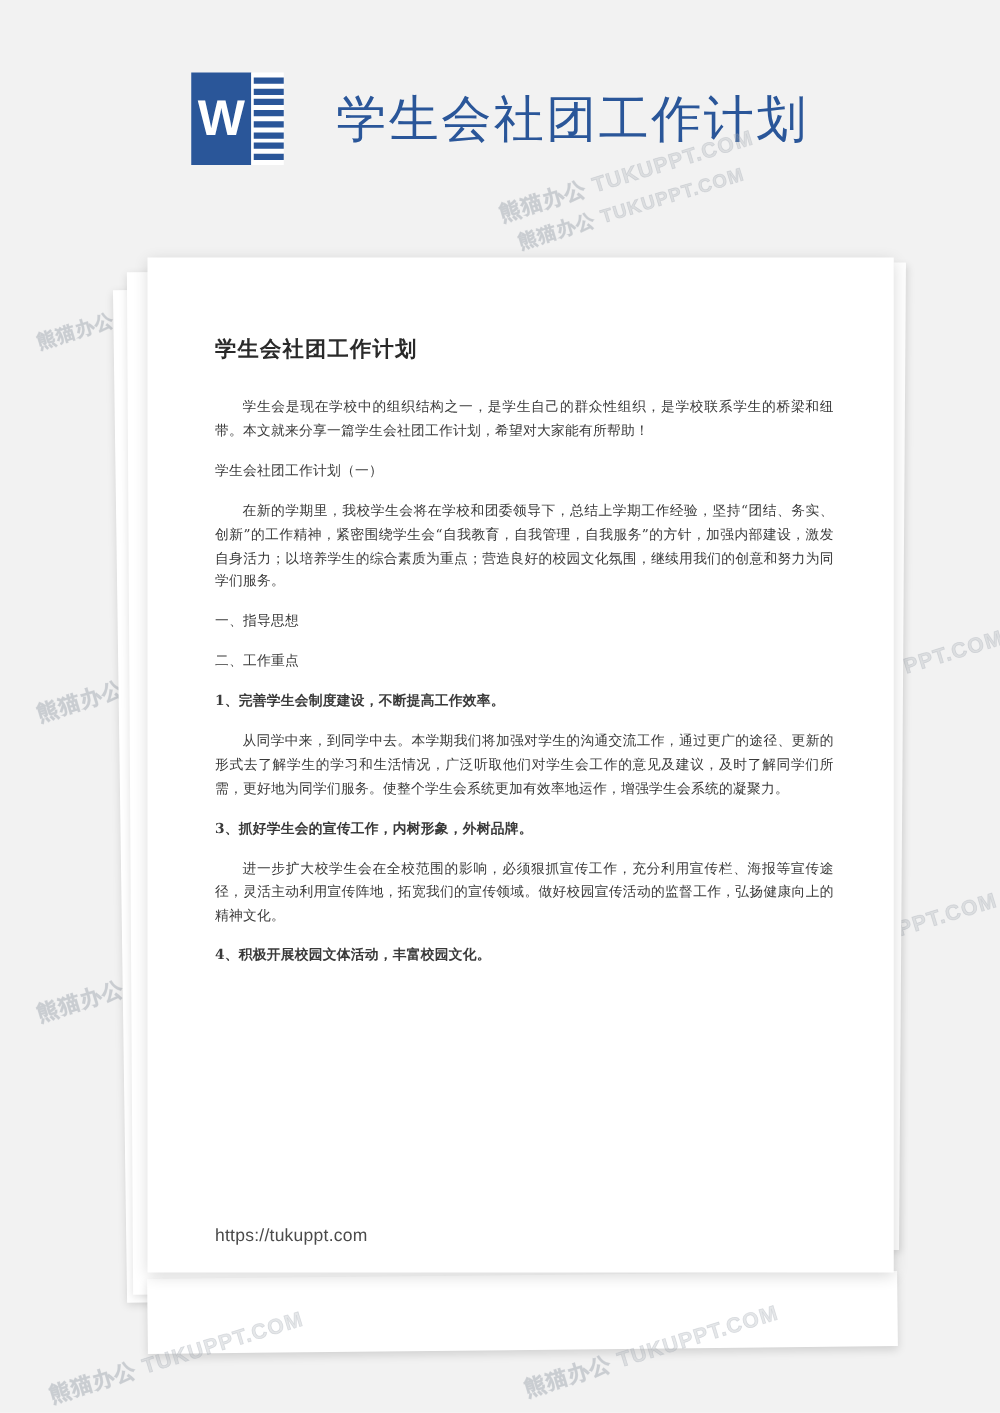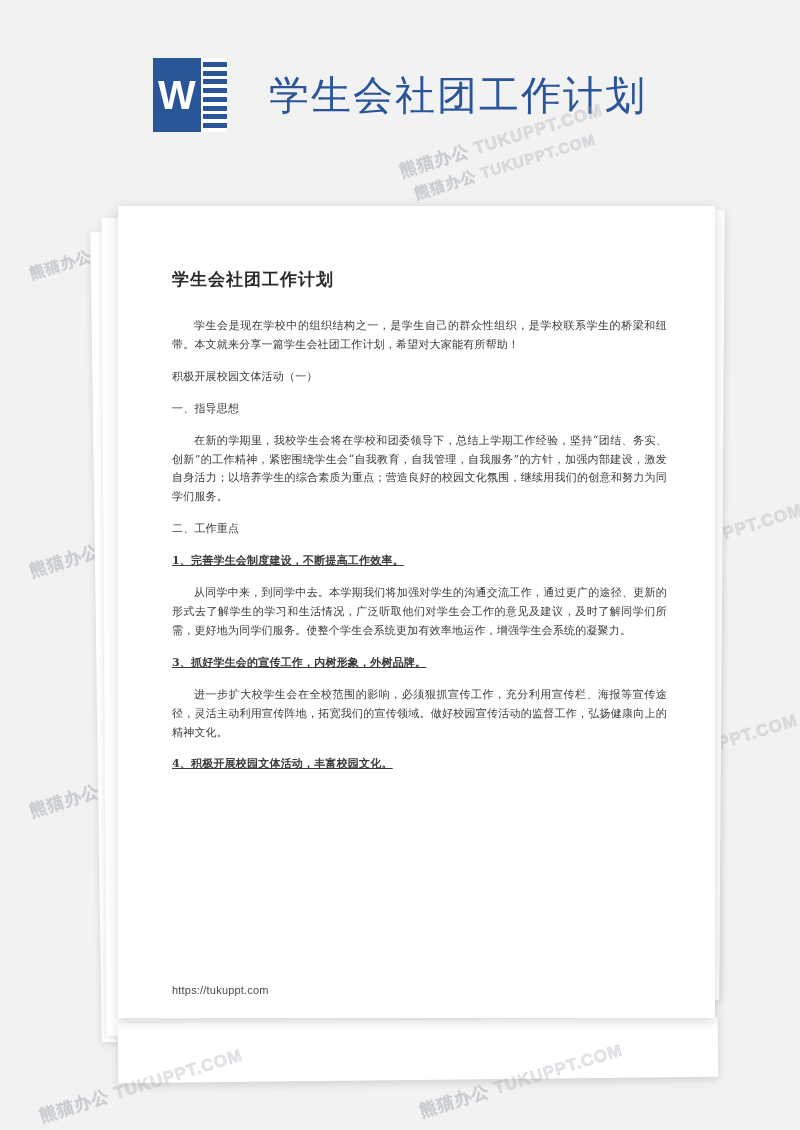--- a/index.html
+++ b/index.html
@@ -153,28 +153,28 @@
     font-family: "DejaVu Serif", "Liberation Serif", serif;
     font-size: 11px;
     line-height: 1.72;
     color: #3a3a3a;
     text-align: justify;
     margin-bottom: 13px;
     letter-spacing: 0.2px;
   }
   .para.indent { text-indent: 2em; }
   .para.heading { font-weight: 400; }
-  .para.numbered { font-weight: 700; text-decoration: underline; }
+  .para.numbered { font-weight: 700; }
 
   #doc-url {
     position: absolute;
     left: 54px;
     bottom: 22px;
     font-family: "Liberation Sans", sans-serif;
-    font-size: 11px;
+    font-size: 14px;
     color: #4a4a4a;
     letter-spacing: 0.2px;
   }
 </style>
 </head>
 <body>
 
 <div id="page">
 
   <div id="header">
@@ -204,23 +204,23 @@
   <div class="wm wm-f">熊猫办公 TUKUPPT.COM</div>
 
   <div class="sheet sheet-back2"></div>
   <div class="sheet sheet-back1"></div>
   <div class="sheet sheet-right"></div>
 
   <div id="doc-page">
     <div id="doc-title">学生会社团工作计划</div>
     <div id="doc-body">
         <div class="para indent">学生会是现在学校中的组织结构之一，是学生自己的群众性组织，是学校联系学生的桥梁和纽带。本文就来分享一篇学生会社团工作计划，希望对大家能有所帮助！</div>
-        <div class="para heading">积极开展校园文体活动（一）</div>
+        <div class="para heading">学生会社团工作计划（一）</div>
+        <div class="para indent">在新的学期里，我校学生会将在学校和团委领导下，总结上学期工作经验，坚持“团结、务实、创新”的工作精神，紧密围绕学生会“自我教育，自我管理，自我服务”的方针，加强内部建设，激发自身活力；以培养学生的综合素质为重点；营造良好的校园文化氛围，继续用我们的创意和努力为同学们服务。</div>
         <div class="para heading">一、指导思想</div>
-        <div class="para indent">在新的学期里，我校学生会将在学校和团委领导下，总结上学期工作经验，坚持“团结、务实、创新”的工作精神，紧密围绕学生会“自我教育，自我管理，自我服务”的方针，加强内部建设，激发自身活力；以培养学生的综合素质为重点；营造良好的校园文化氛围，继续用我们的创意和努力为同学们服务。</div>
         <div class="para heading">二、工作重点</div>
         <div class="para numbered">1、完善学生会制度建设，不断提高工作效率。</div>
         <div class="para indent">从同学中来，到同学中去。本学期我们将加强对学生的沟通交流工作，通过更广的途径、更新的形式去了解学生的学习和生活情况，广泛听取他们对学生会工作的意见及建议，及时了解同学们所需，更好地为同学们服务。使整个学生会系统更加有效率地运作，增强学生会系统的凝聚力。</div>
         <div class="para numbered">3、抓好学生会的宣传工作，内树形象，外树品牌。</div>
         <div class="para indent">进一步扩大校学生会在全校范围的影响，必须狠抓宣传工作，充分利用宣传栏、海报等宣传途径，灵活主动利用宣传阵地，拓宽我们的宣传领域。做好校园宣传活动的监督工作，弘扬健康向上的精神文化。</div>
         <div class="para numbered">4、积极开展校园文体活动，丰富校园文化。</div>
       </div>
     <div id="doc-url">https://tukuppt.com</div>
   </div>
 

